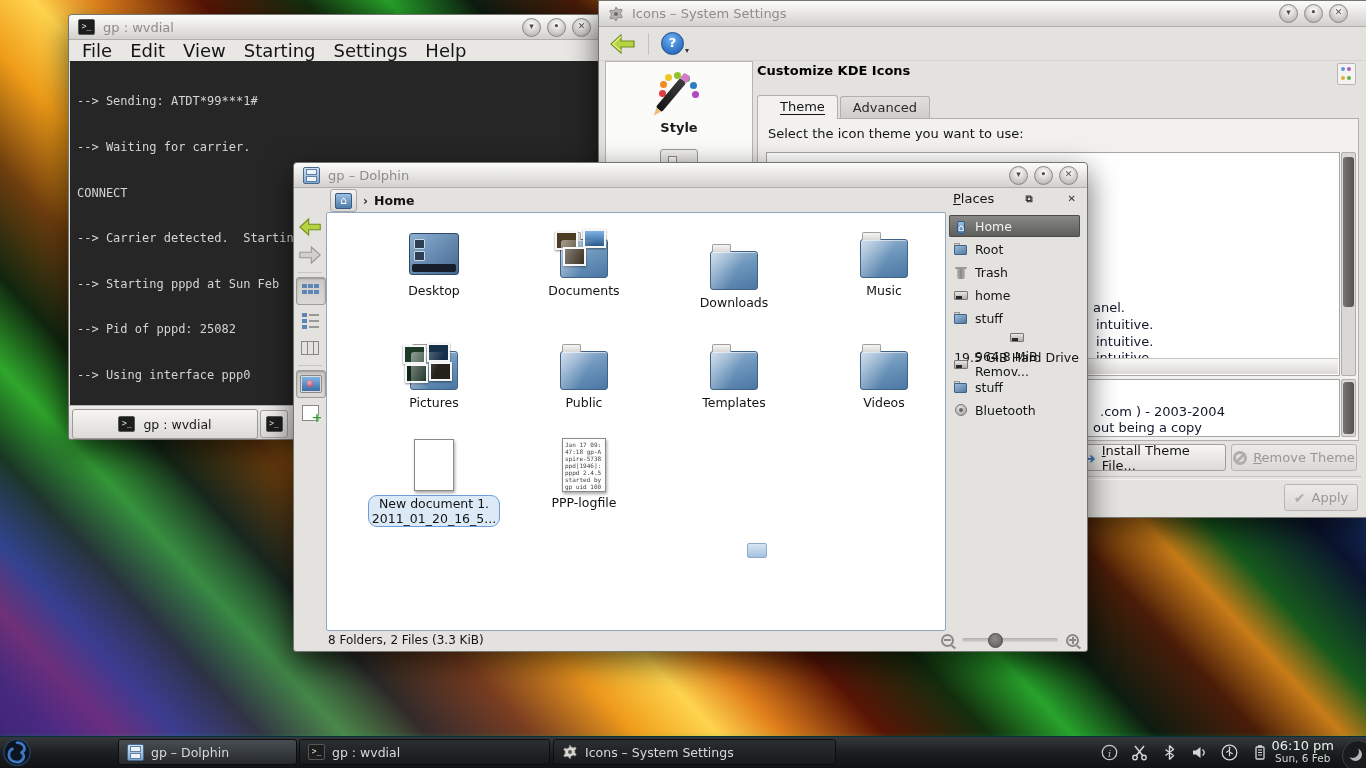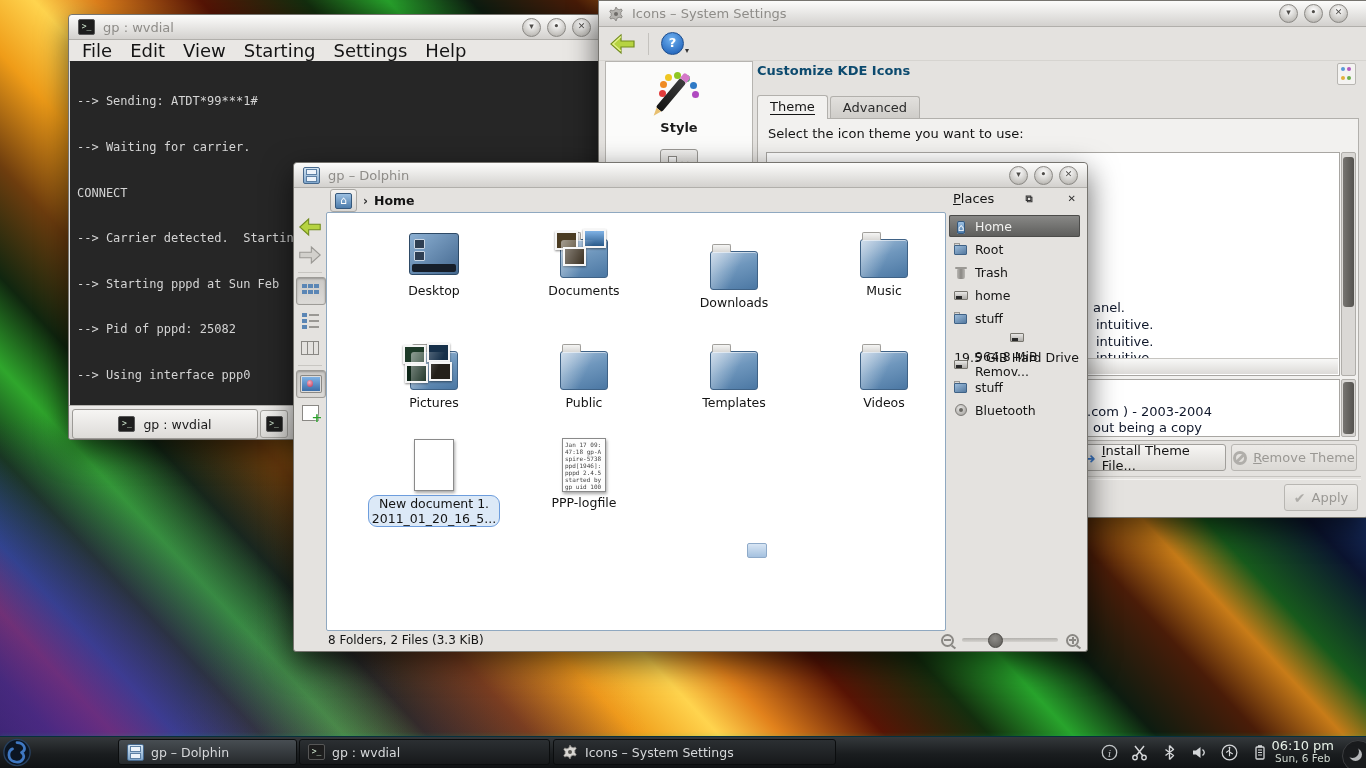--- a/index.html
+++ b/index.html
@@ -57,27 +57,27 @@
   .style-ico .pencil{position:absolute;left:10px;top:4px;width:8px;height:38px;background:linear-gradient(#3c3c3c,#141414);
       transform:rotate(40deg);border-radius:2px;}
   .style-ico .pencil::before{content:"";position:absolute;left:0;top:-7px;width:8px;height:7px;background:#d478c8;border-radius:2px 2px 0 0;}
   .style-ico .pencil::after{content:"";position:absolute;left:1px;bottom:-8px;border-left:3px solid transparent;border-right:3px solid transparent;border-top:8px solid #e8c070;}
   .dot{position:absolute;width:7px;height:7px;border-radius:50%;}
   .side-label{font-size:13px;font-weight:bold;color:#1a1a1a;margin-top:6px;}
   .hw-ico{width:36px;height:30px;margin-top:14px;background:linear-gradient(#f2f1ef,#c9c7c3);border:1px solid #9a9894;border-radius:3px;
           display:flex;align-items:center;justify-content:center;gap:3px;}
   .hw-ico .batt{width:7px;height:16px;background:linear-gradient(#fdfdfd,#b8b6b2);border:1px solid #8a8884;}
   .hw-ico .tools{color:#8a8884;font-size:13px;font-weight:bold;}
-  .ss-h1{position:absolute;left:158px;top:62px;font-size:13px;font-weight:bold;color:#0c4a6e;}
+  .ss-h1{position:absolute;left:158px;top:62px;font-size:13px;font-weight:bold;color:#000000;}
   .dots-ico{position:absolute;right:11px;top:62px;width:17px;height:20px;border:1px solid #b8b6b2;border-radius:2px;background:#f4f3f1;}
   .dots-ico i{position:absolute;width:4px;height:4px;border-radius:50%;}
   .ss-tabs{position:absolute;left:158px;top:94px;display:flex;align-items:flex-end;}
   .tab{font-size:13px;color:#141414;padding:3px 12px 4px;border:1px solid #b2b0ac;border-bottom:none;border-radius:3px 3px 0 0;}
   .tab.active{background:#f2f1ef;font-weight:normal;position:relative;z-index:2;padding-bottom:5px;}
-  .tab.active b{border-bottom:1px solid #141414;font-weight:normal;}
+  .tab.active b{border-bottom:1px solid #141414;font-weight:normal;margin-left:10px;}
   .tab.inactive{background:linear-gradient(#e2e0dd,#ceccc8);margin-left:2px;color:#2a2a2a;}
   .ss-panel{position:absolute;left:158px;right:8px;top:117px;height:321px;background:#f2f1ef;border:1px solid #b2b0ac;}
   .ss-select{position:absolute;left:10px;top:7px;font-size:13px;color:#141414;}
   .ss-list{position:absolute;left:8px;top:33px;width:572px;height:222px;background:#fff;border:1px solid #a8a6a2;}
   .frag{position:absolute;font-size:13px;color:#0f172a;white-space:nowrap;}
   .sel-row{position:absolute;left:1px;right:1px;bottom:1px;height:15px;
            background:linear-gradient(#f8f8f7,#dcdad7);border-top:1px solid #c6c4c0;}
   .vsb{position:absolute;width:13px;background:#dad8d5;border:1px solid #b0aeaa;border-radius:2px;}
   .vsb .thumb{position:absolute;left:1px;right:1px;border-radius:3px;background:linear-gradient(90deg,#777571,#55534f);}
   .ss-desc{position:absolute;left:8px;top:260px;width:572px;height:56px;background:#fff;border:1px solid #a8a6a2;}
@@ -315,21 +315,21 @@
         <div class="frag" style="left:326px;top:147px;">anel.</div>
         <div class="frag" style="left:329px;top:164px;">intuitive.</div>
         <div class="frag" style="left:329px;top:181px;">intuitive.</div>
         <div class="frag" style="left:329px;top:197px;">intuitive.</div>
         <div class="sel-row"></div>
       </div>
       <div class="vsb" style="left:583px;top:33px;height:222px;">
         <div class="thumb" style="top:4px;height:150px;"></div>
       </div>
       <div class="ss-desc">
-        <div class="frag" style="left:320px;top:24px;">.com ) - 2003-2004</div>
+        <div class="frag" style="left:333px;top:24px;">.com ) - 2003-2004</div>
         <div class="frag" style="left:326px;top:40px;">out being a copy</div>
       </div>
       <div class="vsb" style="left:583px;top:260px;height:56px;">
         <div class="thumb" style="top:2px;bottom:2px;"></div>
       </div>
     </div>
     <div class="ss-btnrow">
       <div class="pbtn accel" style="left:484px;width:141px;">
         <span class="bluearrow">➜</span>
         <span class="accel">Install Theme File...</span>

